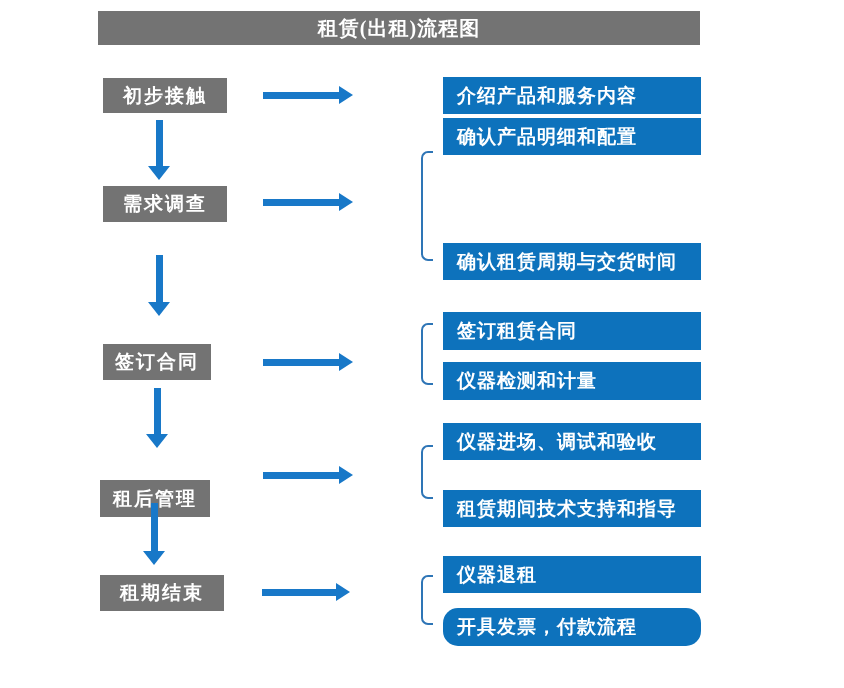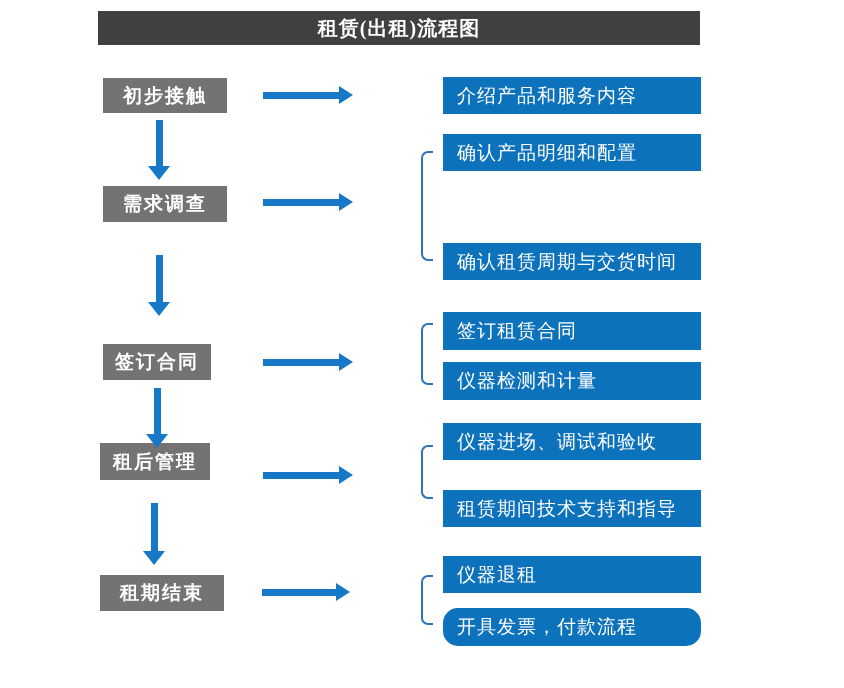--- a/index.html
+++ b/index.html
@@ -2,30 +2,30 @@
 <html><head>
 <meta charset="utf-8">
 <style>
   html,body{margin:0;padding:0;background:#ffffff;}
   .canvas{
     position:relative;width:844px;height:688px;background:#ffffff;overflow:hidden;
     font-family:"Liberation Serif","DejaVu Serif",serif;
   }
   .title-bar{
     position:absolute;left:98px;top:11px;width:602px;height:34px;
-    background:#404040;color:#ffffff;font-weight:bold;font-size:20px;
+    background:#737373;color:#ffffff;font-weight:bold;font-size:20px;
     display:flex;align-items:center;justify-content:center;letter-spacing:1px;
   }
   .stage-box{
     position:absolute;background:#737373;color:#ffffff;font-weight:bold;font-size:19px;
     display:flex;align-items:center;justify-content:center;letter-spacing:2px;
   }
   .child-box{
     position:absolute;left:443px;width:258px;background:#0d72bc;color:#ffffff;
-    font-weight:normal;font-size:19px;display:flex;align-items:center;
+    font-weight:bold;font-size:19px;display:flex;align-items:center;
     padding-left:14px;box-sizing:border-box;letter-spacing:1px;
   }
   .h-arrow{position:absolute;height:18px;display:flex;align-items:center;}
   .h-arrow .shaft{flex:1;height:7px;background:#1878c8;}
   .h-arrow .head{width:0;height:0;border-top:9px solid transparent;border-bottom:9px solid transparent;border-left:14px solid #1878c8;}
   .v-arrow{position:absolute;width:22px;display:flex;flex-direction:column;align-items:center;}
   .v-arrow .shaft{width:7px;flex:1;background:#1878c8;}
   .v-arrow .head{width:0;height:0;border-left:11px solid transparent;border-right:11px solid transparent;border-top:14px solid #1878c8;}
   .bracket{
     position:absolute;left:421px;width:12px;
@@ -38,21 +38,21 @@
 
 <div class="canvas">
 
   <div class="title-bar">
     <span>租赁(出租)流程图</span>
   </div>
 
   <div class="stage-box" style="left:103px;top:78px;width:124px;height:35px;">初步接触</div>
   <div class="stage-box" style="left:103px;top:186px;width:124px;height:36px;">需求调查</div>
   <div class="stage-box" style="left:103px;top:344px;width:108px;height:36px;">签订合同</div>
-  <div class="stage-box" style="left:100px;top:443px;width:110px;height:37px;">租后管理</div>
+  <div class="stage-box" style="left:100px;top:480px;width:110px;height:37px;">租后管理</div>
   <div class="stage-box" style="left:100px;top:575px;width:124px;height:36px;">租期结束</div>
 
   <div class="v-arrow" style="left:148px;top:120px;height:60px;">
     <div class="shaft"></div>
     <div class="head"></div>
   </div>
   <div class="v-arrow" style="left:148px;top:255px;height:61px;">
     <div class="shaft"></div>
     <div class="head"></div>
   </div>
@@ -86,21 +86,21 @@
     <div class="head"></div>
   </div>
 
   <div class="bracket" style="top:151px;height:110px;"></div>
   <div class="bracket" style="top:323px;height:62px;"></div>
   <div class="bracket" style="top:445px;height:54px;"></div>
   <div class="bracket" style="top:575px;height:50px;"></div>
 
   <div class="child-box" style="top:77px;height:37px;">介绍产品和服务内容</div>
 
-  <div class="child-box" style="top:134px;height:37px;">确认产品明细和配置</div>
+  <div class="child-box" style="top:118px;height:37px;">确认产品明细和配置</div>
   <div class="child-box" style="top:243px;height:37px;">确认租赁周期与交货时间</div>
 
   <div class="child-box" style="top:312px;height:38px;">签订租赁合同</div>
   <div class="child-box" style="top:362px;height:38px;">仪器检测和计量</div>
 
   <div class="child-box" style="top:423px;height:37px;">仪器进场、调试和验收</div>
   <div class="child-box" style="top:490px;height:37px;text-align:right;">租赁期间技术支持和指导</div>
 
   <div class="child-box" style="top:556px;height:37px;">仪器退租</div>
   <div class="child-box" style="top:608px;height:38px;border-radius:15px;">开具发票，付款流程</div>

